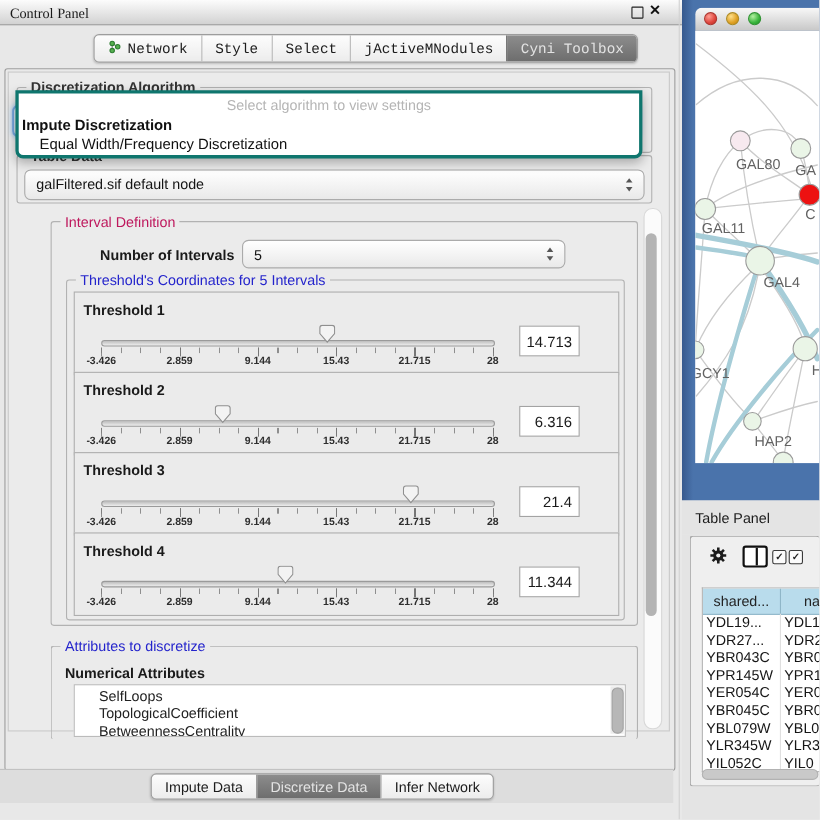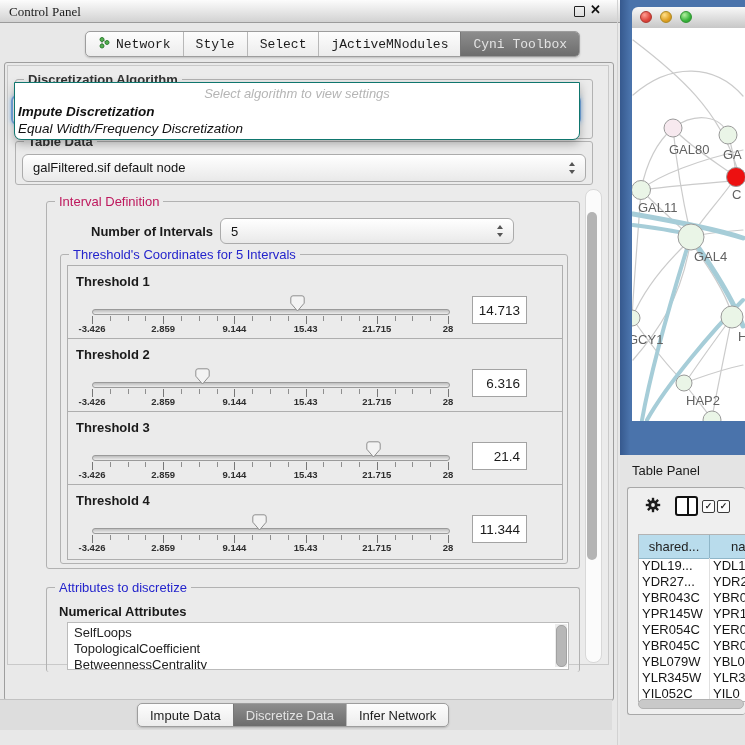--- a/index.html
+++ b/index.html
@@ -35,21 +35,21 @@
                font-size:13px;font-weight:bold;color:#333;line-height:15px;white-space:nowrap;}
   .t-green{color:#be185d;font-weight:normal;}
   .t-blue{color:#2424cc;font-weight:normal;}
 
   .algo-group{left:10px;top:16px;width:576px;height:58px;}
   .algo-combo{left:6px;top:32px;width:566px;height:26px;border-radius:6px;
      background:linear-gradient(#ffffff,#ededed);border:2px solid #74a7e0;box-shadow:0 0 5px #8fc0ef;}
 
   
   .popup{left:9px;top:19px;width:564px;height:56px;background:#ffffff;z-index:40;
-     border:1px solid #0f766e;border-radius:0 0 7px 7px;box-shadow:0 4px 10px rgba(0,0,0,.28);font-style:italic;}
+     border:3px solid #0f766e;border-radius:0 0 7px 7px;box-shadow:0 4px 10px rgba(0,0,0,.28);}
   .popup-placeholder{left:0;top:3px;width:100%;text-align:center;font-size:13px;color:#b5b5b5;}
   .popup-item{position:absolute;left:3px;width:550px;font-size:13.5px;color:#111;height:16px;}
   .popup-item.hl{font-weight:bold;}
 
   .td-group{left:10px;top:78px;width:576px;height:42px;}
   .combo{background:linear-gradient(#ffffff,#e9e9e9);border:1px solid #ababab;border-radius:6px;
          font-size:13px;color:#141414;}
   .combo .ctext{position:absolute;left:10px;top:5px;}
   .stepper{position:absolute;right:9px;top:50%;transform:translateY(-50%);width:7px;height:12px;}
   .stepper:before,.stepper:after{content:"";position:absolute;left:0;border-left:3.5px solid transparent;border-right:3.5px solid transparent;}
@@ -79,21 +79,21 @@
       background:repeating-linear-gradient(90deg,#777 0,#777 1px,transparent 1px,transparent 71.2px);}
   .thr-axis{position:absolute;left:0;top:57px;width:100%;height:12px;}
   .thr-axis span{position:absolute;transform:translateX(-50%);font-size:9.5px;font-weight:bold;color:#2e2e2e;}
   .thr-value{position:absolute;left:404px;top:30px;width:55px;height:28px;background:#fff;
              border:1px solid #a3a3a3;font-size:13.5px;text-align:right;line-height:28px;padding-right:6px;box-sizing:border-box;}
 
   
   .attr-group{left:41px;top:524px;width:532px;height:84px;border-bottom:none;}
   .attr-label{left:12px;top:16px;font-size:13px;font-weight:bold;}
   .attr-list{left:20px;top:34px;width:500px;height:46px;background:#fff;border:1px solid #bbb;overflow:hidden;}
-  .attr-item{font-size:13px;line-height:16px;padding-left:6px;color:#222;}
+  .attr-item{font-size:13px;line-height:16px;padding-left:6px;color:#222;margin-left:16px;}
   .attr-item:first-child{padding-top:2px;}
   .list-scroll{position:absolute;right:1px;top:1px;width:12px;height:43px;background:#ececec;}
   .list-thumb{position:absolute;left:1px;top:1px;width:9px;height:40px;background:#b7b7b7;border:1px solid #a2a2a2;border-radius:5px;}
 
   .apply-bar{left:2px;top:602px;width:600px;height:32px;background:#e7e7e7;border:1px solid #c9c9c9;}
   .apply-btn{left:50%;top:5px;transform:translateX(-50%);width:66px;height:21px;
      background:linear-gradient(#ffffff,#dadada);border:1px solid #929292;border-radius:5px;
      font-size:13px;text-align:center;line-height:21px;}
 
   
@@ -174,21 +174,21 @@
 
   <div class="abs group algo-group">
     <div class="group-title">Discretization Algorithm</div>
   </div>
   <div class="abs algo-combo"></div>
 
   <div class="abs popup">
     <div class="abs popup-placeholder">Select algorithm to view settings</div>
     <div id="popup-options">
         <div class="popup-item hl" style="top: 21px;">Impute Discretization</div>
-        <div class="popup-item" style="top: 38px;">Equal Width/Frequency Discretization</div>
+        <div class="popup-item" style="top: 38px; margin-left: 16px;">Equal Width/Frequency Discretization</div>
       </div>
   </div>
 
   <div class="abs group td-group">
     <div class="group-title">Table Data</div>
     <div class="abs combo td-combo">
       <span class="ctext">galFiltered.sif default node</span>
       <span class="stepper"></span>
     </div>
   </div>

